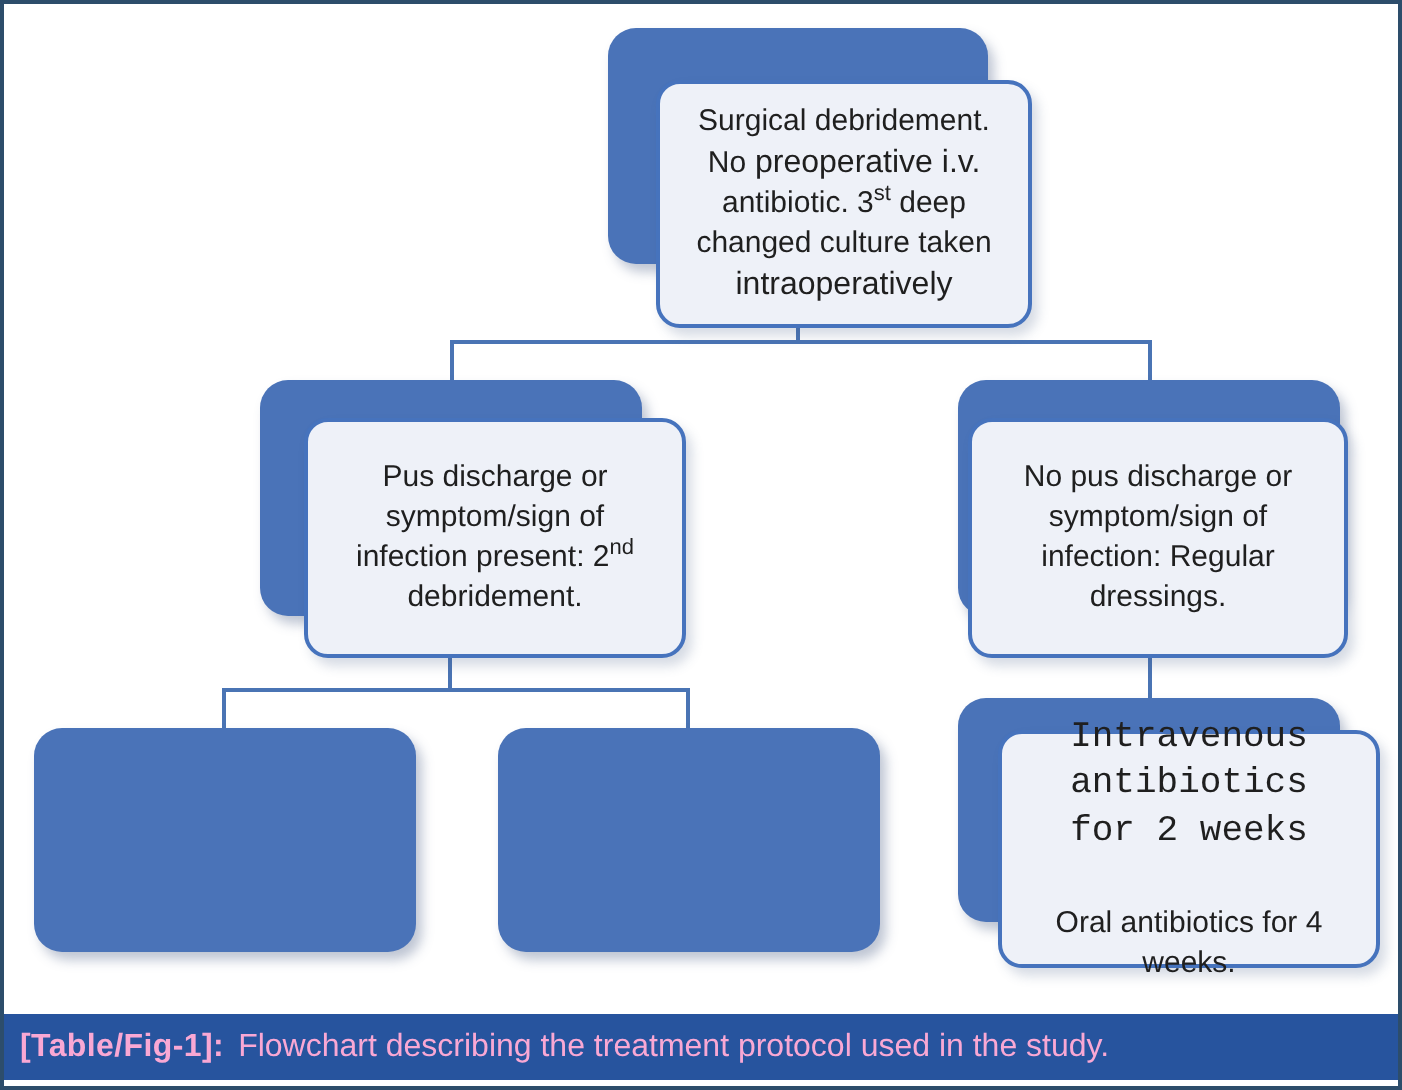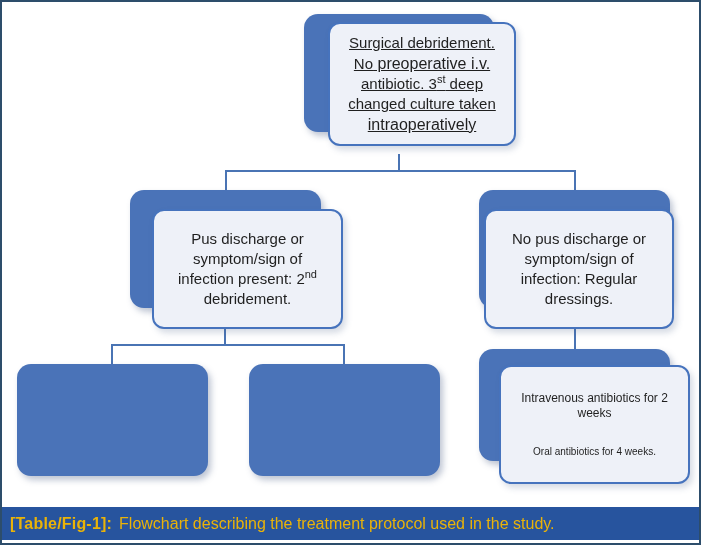--- a/index.html
+++ b/index.html
@@ -39,27 +39,27 @@
     text-align:center;
     color:var(--text);
     font-size:15px;
     line-height:1.32;
     padding:8px 10px;
     box-shadow:3px 4px 6px rgba(70,90,130,.22);
   }
   .node .small{font-size:16px;}
   sup.sp{font-size:11px;vertical-align:super;line-height:0;}
   .line{position:absolute;background:var(--connector);}
-  .para1{font-size:12px;max-width:150px;margin:0 auto 23px;}
-  .para2{font-size:10px;}
+  .para1{font-size:18px;max-width:150px;margin:0 auto 23px;font-family:Liberation Mono, monospace;}
+  .para2{font-size:15px;}
   .caption-bar{
     position:absolute;
     left:0;right:0;top:505px;height:33px;
     background:var(--caption-bar);
-    color:#eab308;
+    color:#f9a8d4;
     display:flex;
     align-items:center;
     padding:0 8px;
     font-size:16px;
     box-sizing:border-box;
   }
   .caption-label{font-weight:bold;margin-right:7px;letter-spacing:.2px;}
 </style>
 </head>
 <body>
@@ -76,21 +76,21 @@
   <div class="line" style="left:341px;top:342px;width:2px;height:21px;"></div>
   <div class="line" style="left:572px;top:327px;width:2px;height:21px;"></div>
 
   <div class="shadow" style="left:302px;top:12px;width:190px;height:118px;"></div>
   <div class="shadow" style="left:128px;top:188px;width:191px;height:118px;"></div>
   <div class="shadow" style="left:477px;top:188px;width:191px;height:118px;"></div>
   <div class="shadow" style="left:15px;top:362px;width:191px;height:112px;"></div>
   <div class="shadow" style="left:247px;top:362px;width:191px;height:112px;"></div>
   <div class="shadow" style="left:477px;top:347px;width:191px;height:112px;"></div>
 
-  <div class="node" style="left:326px;top:20px;width:188px;height:124px;text-decoration:underline;">
+  <div class="node" style="left:326px;top:38px;width:188px;height:124px;">
     <div>
       <div><span>Surgical debridement.</span></div>
       <div><span>No</span><span class="small"> preoperative i.v.</span></div>
       <div><span>antibiotic. 3</span><sup class="sp">st</sup><span> deep changed culture taken</span></div>
       <div class="small">intraoperatively</div>
     </div>
   </div>
 
   <div class="node" style="left:150px;top:207px;width:191px;height:120px;justify-content:flex-end;">
     <div>

